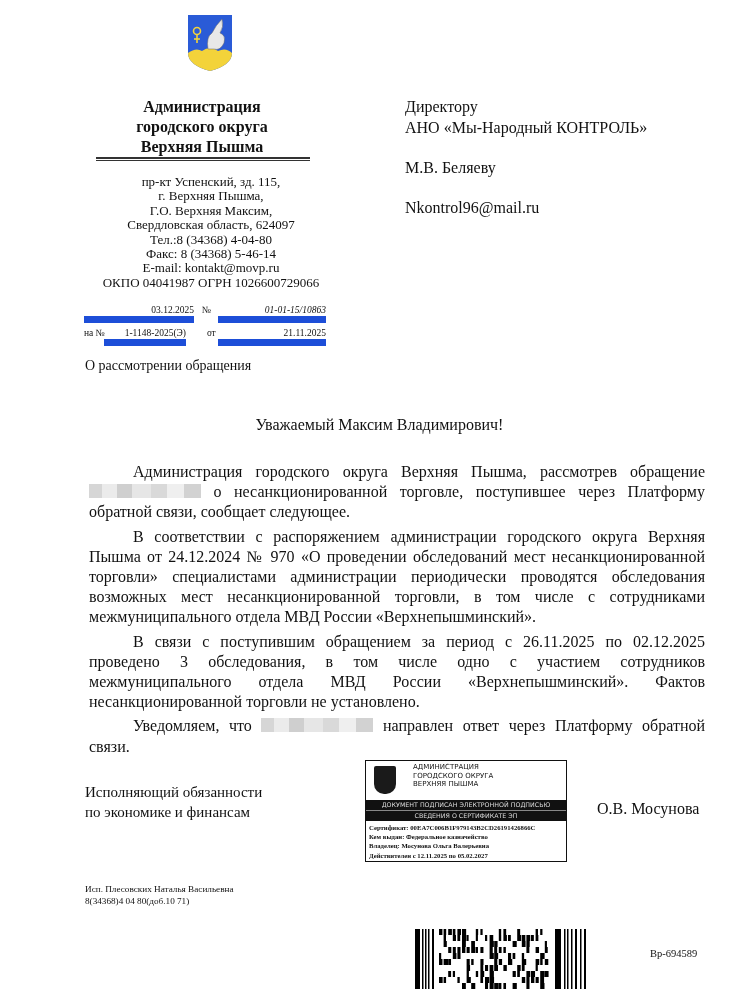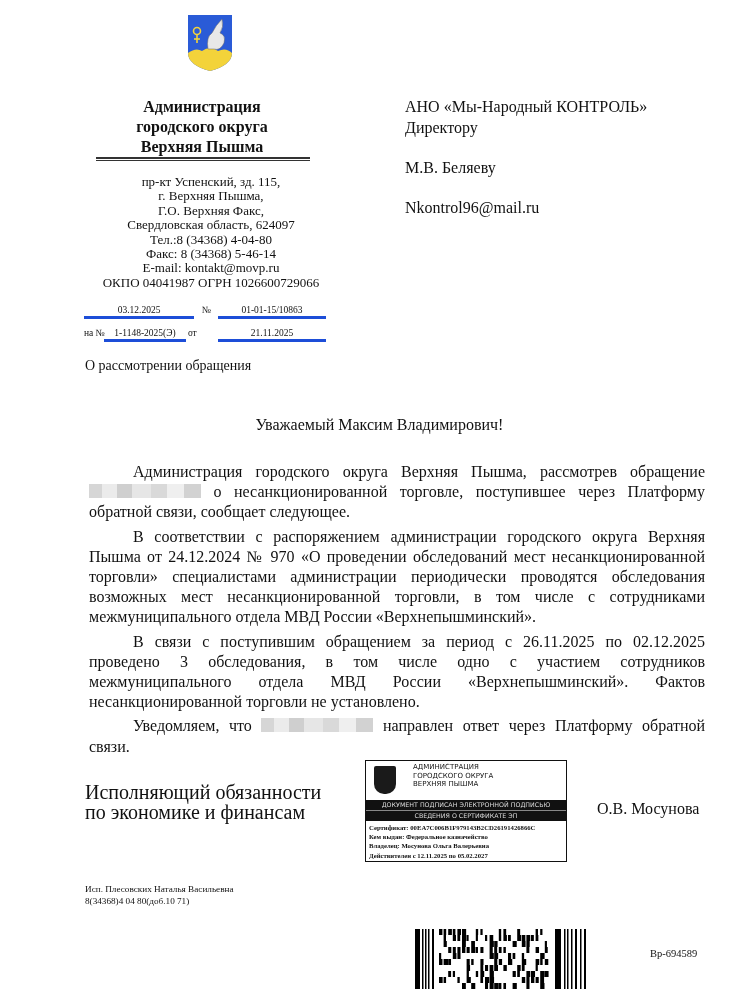--- a/index.html
+++ b/index.html
@@ -12,35 +12,35 @@
 
   .org-title { left:96px; top:97px; width:212px; text-align:center;
                font-weight:bold; font-size:16px; line-height:20px; }
   .org-rule { left:96px; top:157px; width:214px; height:0;
               border-top:2px solid #333; border-bottom:1px solid #333; padding-top:1px; }
 
   .addr { left:82px; top:175px; width:258px; text-align:center;
           font-size:13px; line-height:14.4px; }
 
   .reg-row { font-size:9.5px; line-height:12px; }
-  .reg-line { border-bottom:3px solid #1d4ed8; text-align:center; }
+  .reg-line { border-bottom:7px solid #1d4ed8; text-align:right; }
 
   .recipient { left:405px; top:96px; font-size:16px; line-height:21px; width:320px; }
   .recipient div { white-space:nowrap; }
 
   .subject { left:85px; top:358px; font-size:14px; }
 
   .greeting { left:0; width:711px; top:416px; text-align:center; font-size:16px; padding-left:48px; box-sizing:border-box; }
 
   .body { left:85px; top:458px; width:624px; font-size:16px; line-height:20.2px; }
   .body p { margin:4px; text-align:justify; text-indent:44px; }
   .blur { display:inline-block; height:14px; vertical-align:-1px;
           background:linear-gradient(90deg,#d6d6d6 0 12%,#ebebeb 12% 25%,#cfcfcf 25% 38%,#e6e6e6 38% 55%,#d9d9d9 55% 70%,#efefef 70% 85%,#d2d2d2 85% 100%); }
 
-  .sig-left { left:85px; top:782px; font-size:20px; line-height:20px; }
+  .sig-left { left:85px; top:782px; font-size:15px; line-height:20px; }
   .sig-name { left:597px; top:800px; font-size:16px; }
 
   .stamp { left:365px; top:760px; width:200px; height:100px; border:1.5px solid #111; background:#fff; overflow:hidden; }
   .stamp-top { height:38px; position:relative; }
   .stamp-logo { position:absolute; left:8px; top:5px; width:22px; height:28px; background:#1a1a1a; border-radius:2px 2px 10px 10px; }
   .stamp-org { position:absolute; left:47px; top:2px; font-family:"DejaVu Sans", sans-serif; font-size:7px; line-height:8.6px; color:#111; }
   .stamp-band1 { background:#111; color:#ddd; font-family:"DejaVu Sans", sans-serif; font-size:6.3px; text-align:center; height:10px; line-height:10px; border-top:1px solid #fff;}
   .stamp-band2 { background:#111; color:#ddd; font-family:"DejaVu Sans", sans-serif; font-size:6.3px; text-align:center; height:10px; line-height:10px; border-top:1px solid #888;}
   .stamp-info { padding:2px 3px; font-size:6.7px; line-height:9.2px; font-weight:bold; white-space:nowrap; }
 
@@ -63,43 +63,43 @@
 <div class="abs org-title">
   <div>Администрация</div>
   <div>городского округа</div>
   <div>Верхняя Пышма</div>
 </div>
 <div class="abs org-rule"></div>
 
 <div class="abs addr">
   <div>пр-кт Успенский, зд. 115,</div>
   <div>г. Верхняя Пышма,</div>
-  <div>Г.О. Верхняя Факс,</div>
+  <div>Г.О. Верхняя Максим,</div>
   <div>Свердловская область, 624097</div>
   <div>Тел.:8 (34368) 4-04-80</div>
   <div>Факс: 8 (34368) 5-46-14</div>
   <div>E-mail: kontakt@movp.ru</div>
   <div>ОКПО 04041987 ОГРН 1026600729066</div>
 </div>
 
 <div class="abs reg-row" style="left:84px; top:304px; width:242px; height:13px;">
   <span class="abs reg-line" style="left:0; width:110px;">03.12.2025</span>
   <span class="abs" style="left:118px;">№</span>
-  <span class="abs reg-line" style="left:134px; width:108px;">01-01-15/10863</span>
+  <span class="abs reg-line" style="left:134px; width:108px;font-style:italic;">01-01-15/10863</span>
 </div>
 <div class="abs reg-row" style="left:84px; top:327px; width:242px; height:13px;">
   <span class="abs" style="left:0;">на №</span>
   <span class="abs reg-line" style="left:20px; width:82px;">1-1148-2025(Э)</span>
-  <span class="abs" style="left:104px;">от</span>
+  <span class="abs" style="left:123px;">от</span>
   <span class="abs reg-line" style="left:134px; width:108px;">21.11.2025</span>
 </div>
 
 <div class="abs recipient">
+  <div>Директору</div>
   <div>АНО «Мы-Народный КОНТРОЛЬ»</div>
-  <div>Директору</div>
   <div style="height:19px;"></div>
   <div>М.В. Беляеву</div>
   <div style="height:19px;"></div>
   <div>Nkontrol96@mail.ru</div>
 </div>
 
 <div class="abs subject">О рассмотрении обращения</div>
 <div class="abs greeting">Уважаемый Максим Владимирович!</div>
 
 <div class="abs body">

